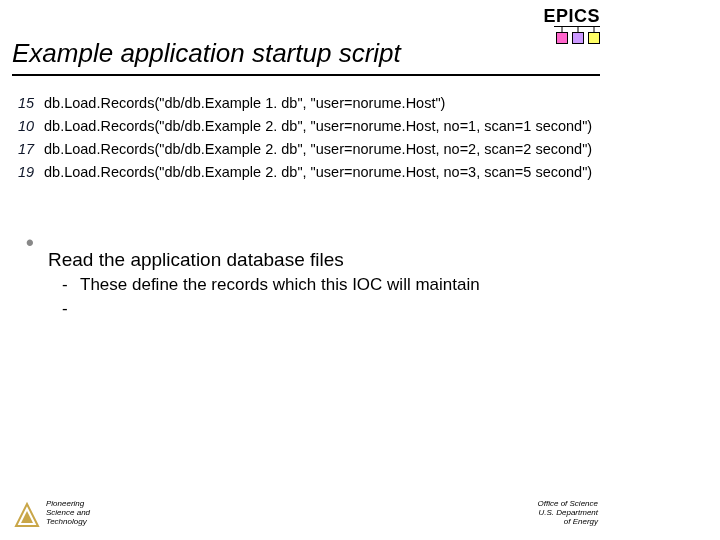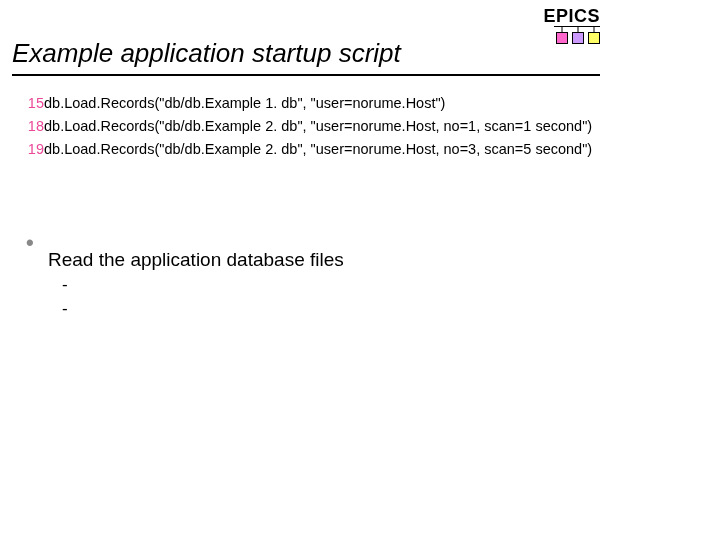--- a/index.html
+++ b/index.html
@@ -90,22 +90,23 @@
     top: 92px;
     font-size: 14.5px;
     line-height: 23px;
     font-family: Arial, Helvetica, sans-serif;
   }
   .code-row {
     display: flex;
   }
   .ln {
     width: 26px;
-    text-align: right;
-    color: #ec4899;
+    text-align: left;
+    color: #0f172a;
+    font-style: italic;
   }
   .code {
     white-space: pre;
   }
 
   .bullets {
     position: absolute;
     left: 26px;
     top: 232px;
     right: 30px;
@@ -187,36 +188,57 @@
 
   <div class="title">Example application startup script</div>
   <div class="title-rule"></div>
 
   <div class="code-block">
     <div class="code-row">
       <span class="ln">15</span>
       <span class="code">db.Load.Records("db/db.Example 1. db", "user=norume.Host")</span>
     </div>
     <div class="code-row">
-      <span class="ln">18</span>
+      <span class="ln">10</span>
       <span class="code">db.Load.Records("db/db.Example 2. db", "user=norume.Host, no=1, scan=1 second")</span>
+    </div>
+    <div class="code-row">
+      <span class="ln">17</span>
+      <span class="code">db.Load.Records("db/db.Example 2. db", "user=norume.Host, no=2, scan=2 second")</span>
     </div>
     <div class="code-row">
       <span class="ln">19</span>
       <span class="code">db.Load.Records("db/db.Example 2. db", "user=norume.Host, no=3, scan=5 second")</span>
     </div>
   </div>
 
   <div class="bullets">
     <div class="bullet-row">
       <div class="bullet-dot">•</div>
       <div class="bullet-text">Read the application database files</div>
     </div>
     <div class="sub-row">
       <div class="sub-dash">-</div>
+      <div>These define the records which this IOC will maintain</div>
     </div>
     <div class="sub-row">
       <div class="sub-dash">-</div>
     </div>
   </div>
 
+  <div class="footer">
+    <svg class="argonne-logo" viewBox="0 0 26 26">
+      <polygon points="13,2 24,24 2,24" fill="none" stroke="#c9a648" stroke-width="2"></polygon>
+      <polygon points="13,9 19,21 7,21" fill="#c9a648"></polygon>
+    </svg>
+    <div class="footer-left">
+      <div>Pioneering</div>
+      <div>Science and</div>
+      <div>Technology</div>
+    </div>
+    <div class="footer-right">
+      <div>Office of Science</div>
+      <div>U.S. Department</div>
+      <div>of Energy</div>
+    </div>
+  </div>
 
 </div>
 
 </body></html>

